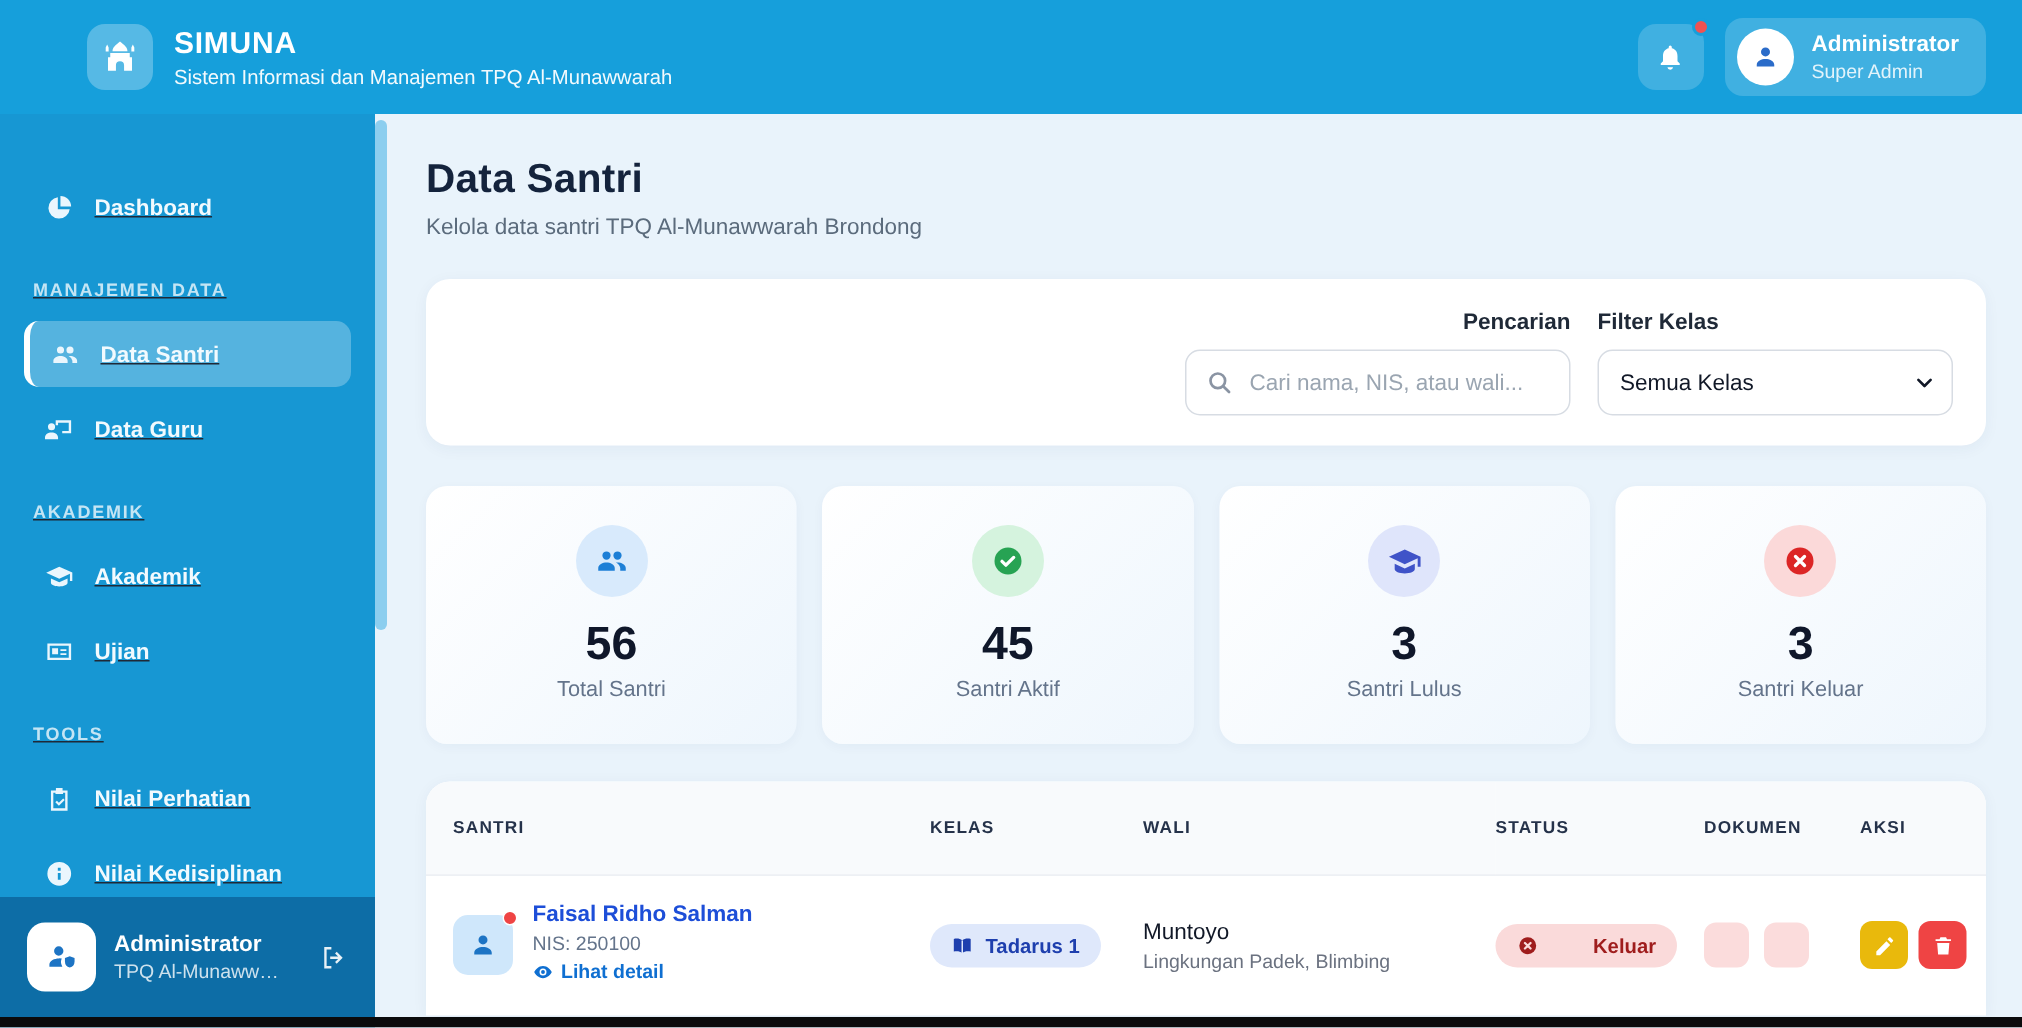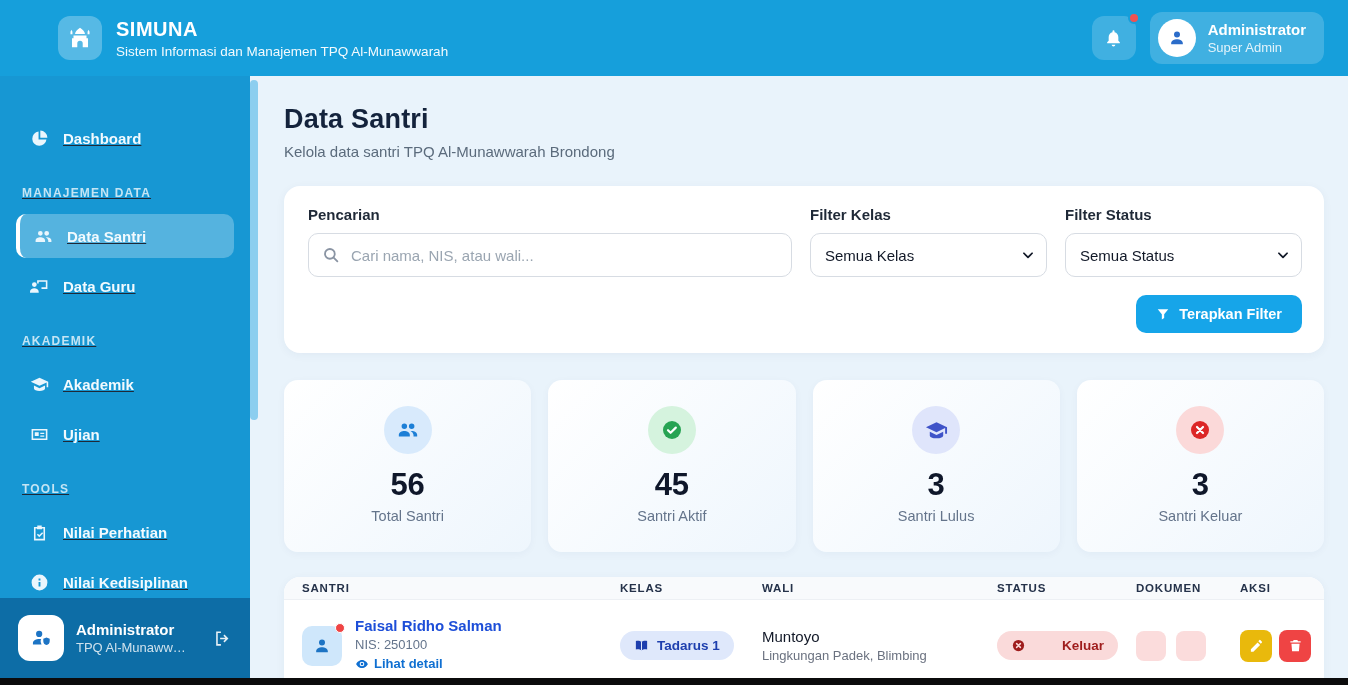--- a/index.html
+++ b/index.html
@@ -109,21 +109,21 @@
   }
 
   
   .filter-card {
     margin-top:26px; background:#fff; border-radius:16px;
     padding:20px 22px 20px 24px;
     box-shadow:0 2px 10px rgba(30,60,100,.05);
   }
   .filter-row { display:flex; gap:18px; }
   .f-group { display:flex; flex-direction:column; }
-  .f-group.grow { flex:1; }
+  .f-group.grow { flex:1;align-items:flex-end; }
   .f-group.fixed { width:237px; }
   .f-label { font-size:15px; font-weight:700; color:#1f2937; margin-bottom:10px; }
   .search-wrap { position:relative; }
   .search-wrap .s-ico {
     position:absolute; left:14px; top:13px; width:18px; height:18px; color:#8a94a3;
     pointer-events:none;
   }
   .search-input {
     width:100%; height:44px; border:1.5px solid #d7dce3; border-radius:10px;
     padding:0 14px 0 42px; font-family:inherit; font-size:15px; color:#1f2937;
@@ -169,21 +169,21 @@
   
   .table-card {
     margin-top:25px; background:#fff; border-radius:16px 16px 0 0; overflow:hidden;
     box-shadow:0 2px 10px rgba(30,60,100,.05);
   }
   table { width:100%; border-collapse:collapse; table-layout:fixed; }
   col.c1{width:336px} col.c2{width:142px} col.c3{width:235px} col.c4{width:139px} col.c5{width:104px}
   thead th {
     text-align:left; background:#f8fafc; border-bottom:1px solid #edf0f4;
     font-size:11.5px; font-weight:800; letter-spacing:.07em; color:#25324a;
-    padding:5px 0;
+    padding:25px 0;
   }
   thead th:first-child, tbody td:first-child { padding-left:18px; }
   tbody td { padding:17px 8px 17px 0; vertical-align:middle; }
   .santri-cell { display:flex; align-items:center; gap:13px; }
   .row-avatar {
     position:relative; width:40px; height:40px; border-radius:10px; background:#cfe7fb;
     display:flex; align-items:center; justify-content:center; color:#1d74c4; flex:none;
   }
   .row-dot {
     position:absolute; top:-3px; right:-3px; width:10px; height:10px;
@@ -358,39 +358,20 @@
         <label class="f-label">Filter Kelas</label>
         <div class="select-wrap">
           <select>
             <option>Semua Kelas</option>
           </select>
           <svg class="chev" viewBox="0 0 24 24" fill="none" stroke="currentColor" stroke-width="3">
             <path d="m5 9 7 7 7-7" stroke-linecap="round" stroke-linejoin="round"></path>
           </svg>
         </div>
       </div>
-      <div class="f-group fixed">
-        <label class="f-label">Filter Status</label>
-        <div class="select-wrap">
-          <select>
-            <option>Semua Status</option>
-          </select>
-          <svg class="chev" viewBox="0 0 24 24" fill="none" stroke="currentColor" stroke-width="3">
-            <path d="m5 9 7 7 7-7" stroke-linecap="round" stroke-linejoin="round"></path>
-          </svg>
-        </div>
-      </div>
-    </div>
-    <div class="filter-actions">
-      <button class="btn-apply">
-        <svg width="14" height="14" viewBox="0 0 24 24" fill="currentColor">
-          <path d="M3 4h18l-7 8.5V19l-4 2.3V12.5L3 4z"></path>
-        </svg>
-        <span>Terapkan Filter</span>
-      </button>
     </div>
   </section>
 
   <section class="stats">
     <div class="stat-card">
       <div class="stat-ico c-blue">
         <svg width="22" height="22" viewBox="0 0 24 24" fill="currentColor">
           <path d="M8 11a3 3 0 1 0-3-3 3 3 0 0 0 3 3zm8 0a3 3 0 1 0-3-3 3 3 0 0 0 3 3zM8 13c-2.7 0-6 1.4-6 4.1V19h12v-1.9C14 14.4 10.7 13 8 13zm8 0c-.4 0-.8 0-1.2.1a5.5 5.5 0 0 1 3.2 4V19h4v-1.9C22 14.4 18.7 13 16 13z"></path>
         </svg>
       </div>

